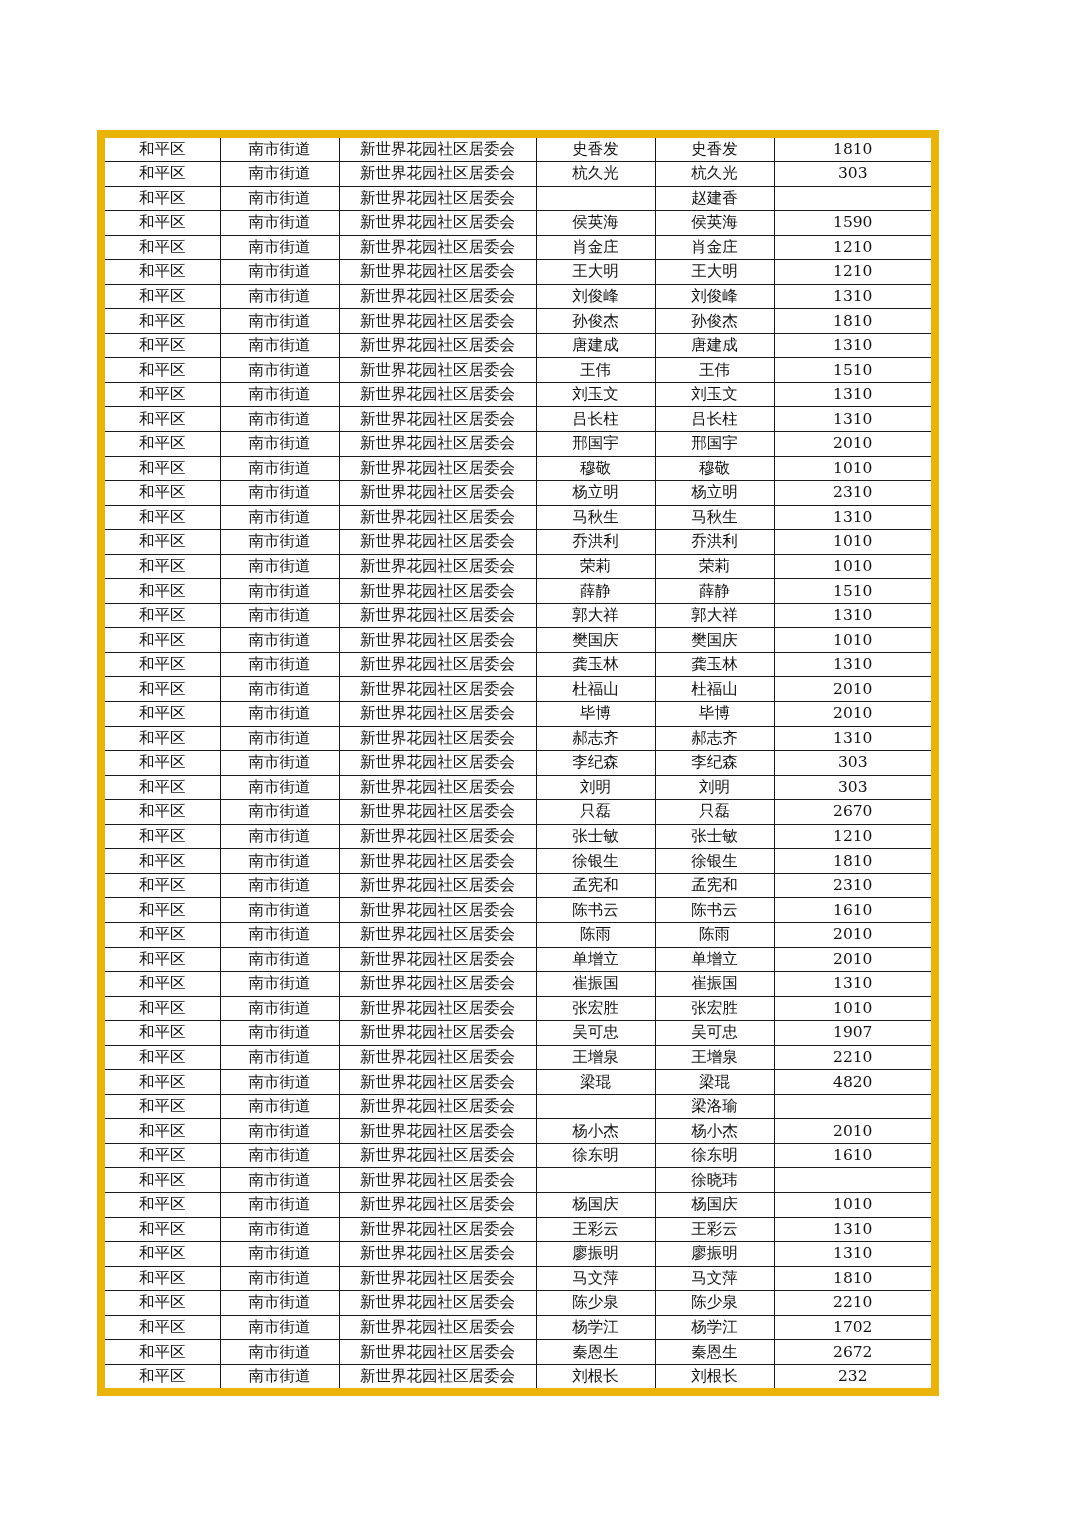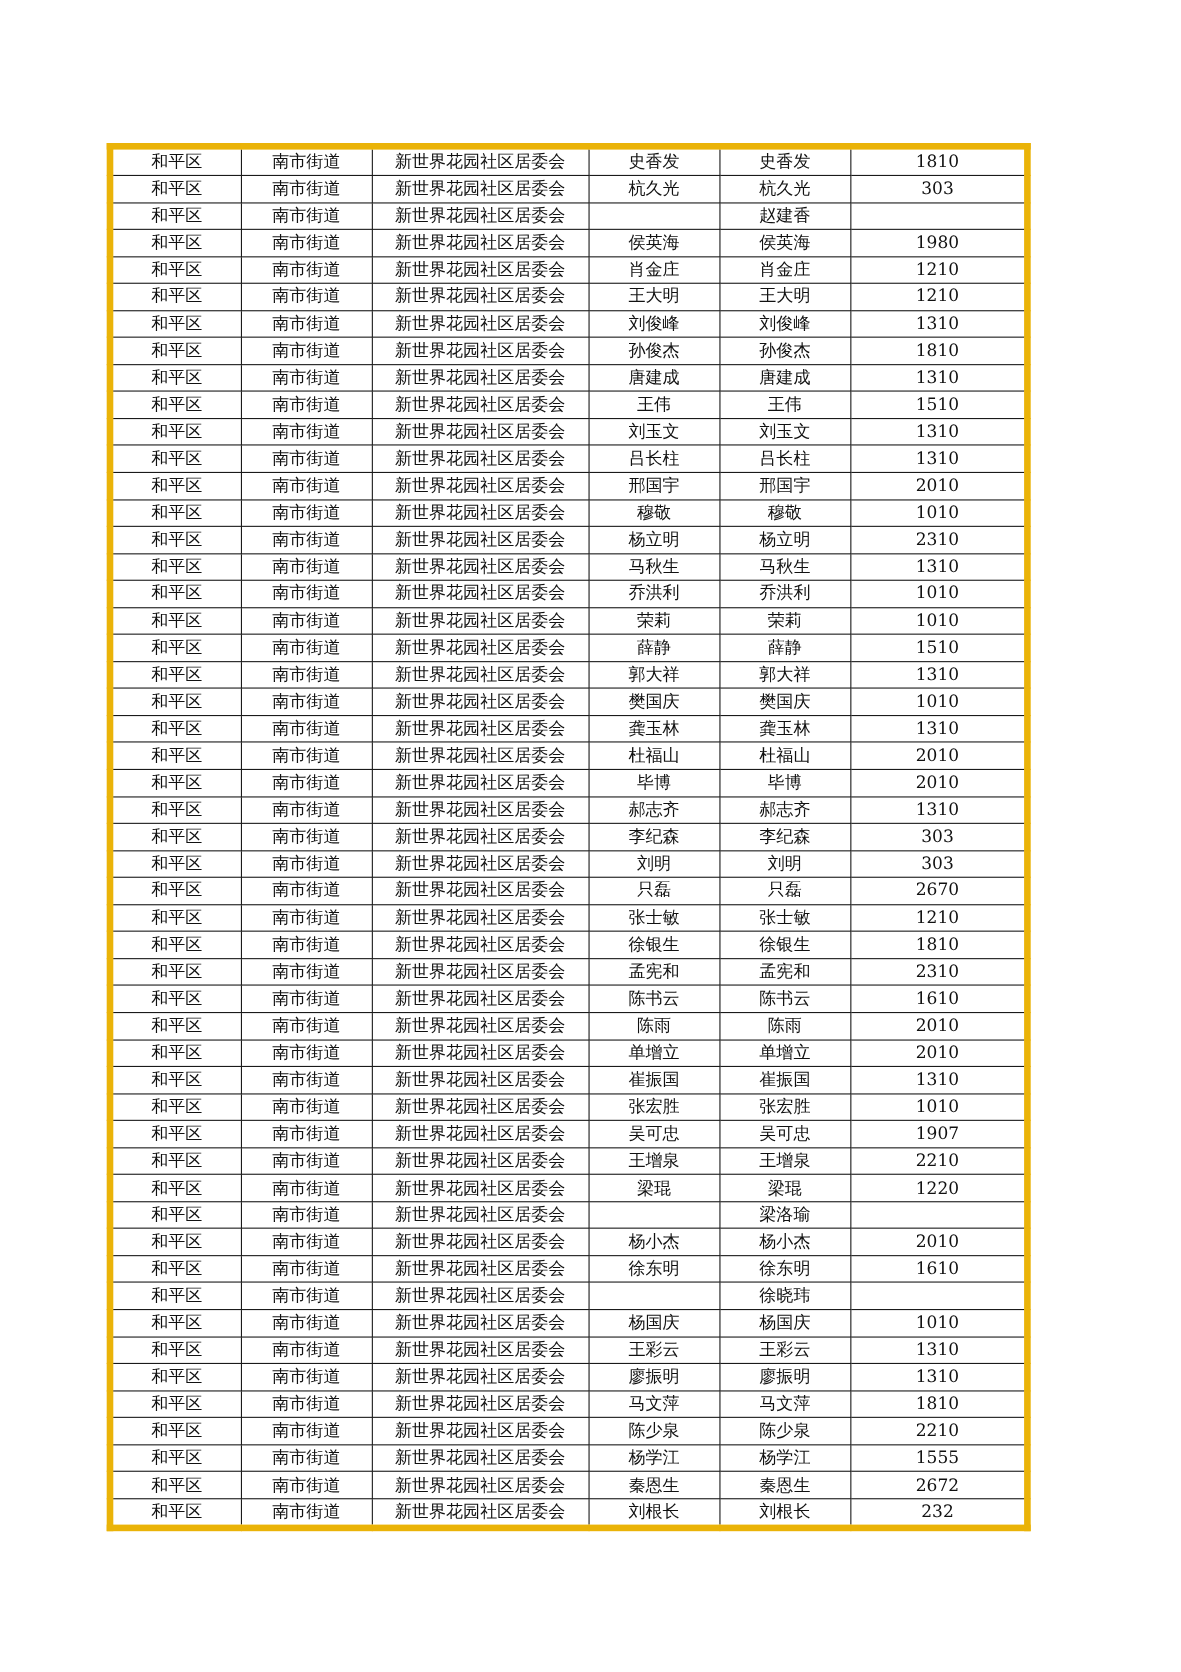--- a/index.html
+++ b/index.html
@@ -33,21 +33,21 @@
       white-space: nowrap;
       overflow: hidden;
     }
     .sheet tr { height: 24.55px; }
     .c1 { width: 119px; }
     .c2 { width: 119px; }
     .c3 { width: 197px; }
     .c4 { width: 119px; }
     .c5 { width: 119px; }
     .c6 { width: 161px; }
-    .sheet { border: 6px solid #eab308; }
+    .sheet { border: 8px solid #eab308; }
   </style>
 </head>
 <body>
 
 <table class="sheet">
   <colgroup>
     <col class="c1">
       <col class="c2">
       <col class="c3">
       <col class="c4">
@@ -78,21 +78,21 @@
         <td></td>
         <td>赵建香</td>
         <td></td>
       </tr>
       <tr>
         <td>和平区</td>
         <td>南市街道</td>
         <td>新世界花园社区居委会</td>
         <td>侯英海</td>
         <td>侯英海</td>
-        <td>1980</td>
+        <td>1590</td>
       </tr>
       <tr>
         <td>和平区</td>
         <td>南市街道</td>
         <td>新世界花园社区居委会</td>
         <td>肖金庄</td>
         <td>肖金庄</td>
         <td>1210</td>
       </tr>
       <tr>
@@ -358,21 +358,21 @@
         <td>王增泉</td>
         <td>王增泉</td>
         <td>2210</td>
       </tr>
       <tr>
         <td>和平区</td>
         <td>南市街道</td>
         <td>新世界花园社区居委会</td>
         <td>梁琨</td>
         <td>梁琨</td>
-        <td>1220</td>
+        <td>4820</td>
       </tr>
       <tr>
         <td>和平区</td>
         <td>南市街道</td>
         <td>新世界花园社区居委会</td>
         <td></td>
         <td>梁洛瑜</td>
         <td></td>
       </tr>
       <tr>
@@ -438,21 +438,21 @@
         <td>陈少泉</td>
         <td>陈少泉</td>
         <td>2210</td>
       </tr>
       <tr>
         <td>和平区</td>
         <td>南市街道</td>
         <td>新世界花园社区居委会</td>
         <td>杨学江</td>
         <td>杨学江</td>
-        <td>1555</td>
+        <td>1702</td>
       </tr>
       <tr>
         <td>和平区</td>
         <td>南市街道</td>
         <td>新世界花园社区居委会</td>
         <td>秦恩生</td>
         <td>秦恩生</td>
         <td>2672</td>
       </tr>
       <tr>

